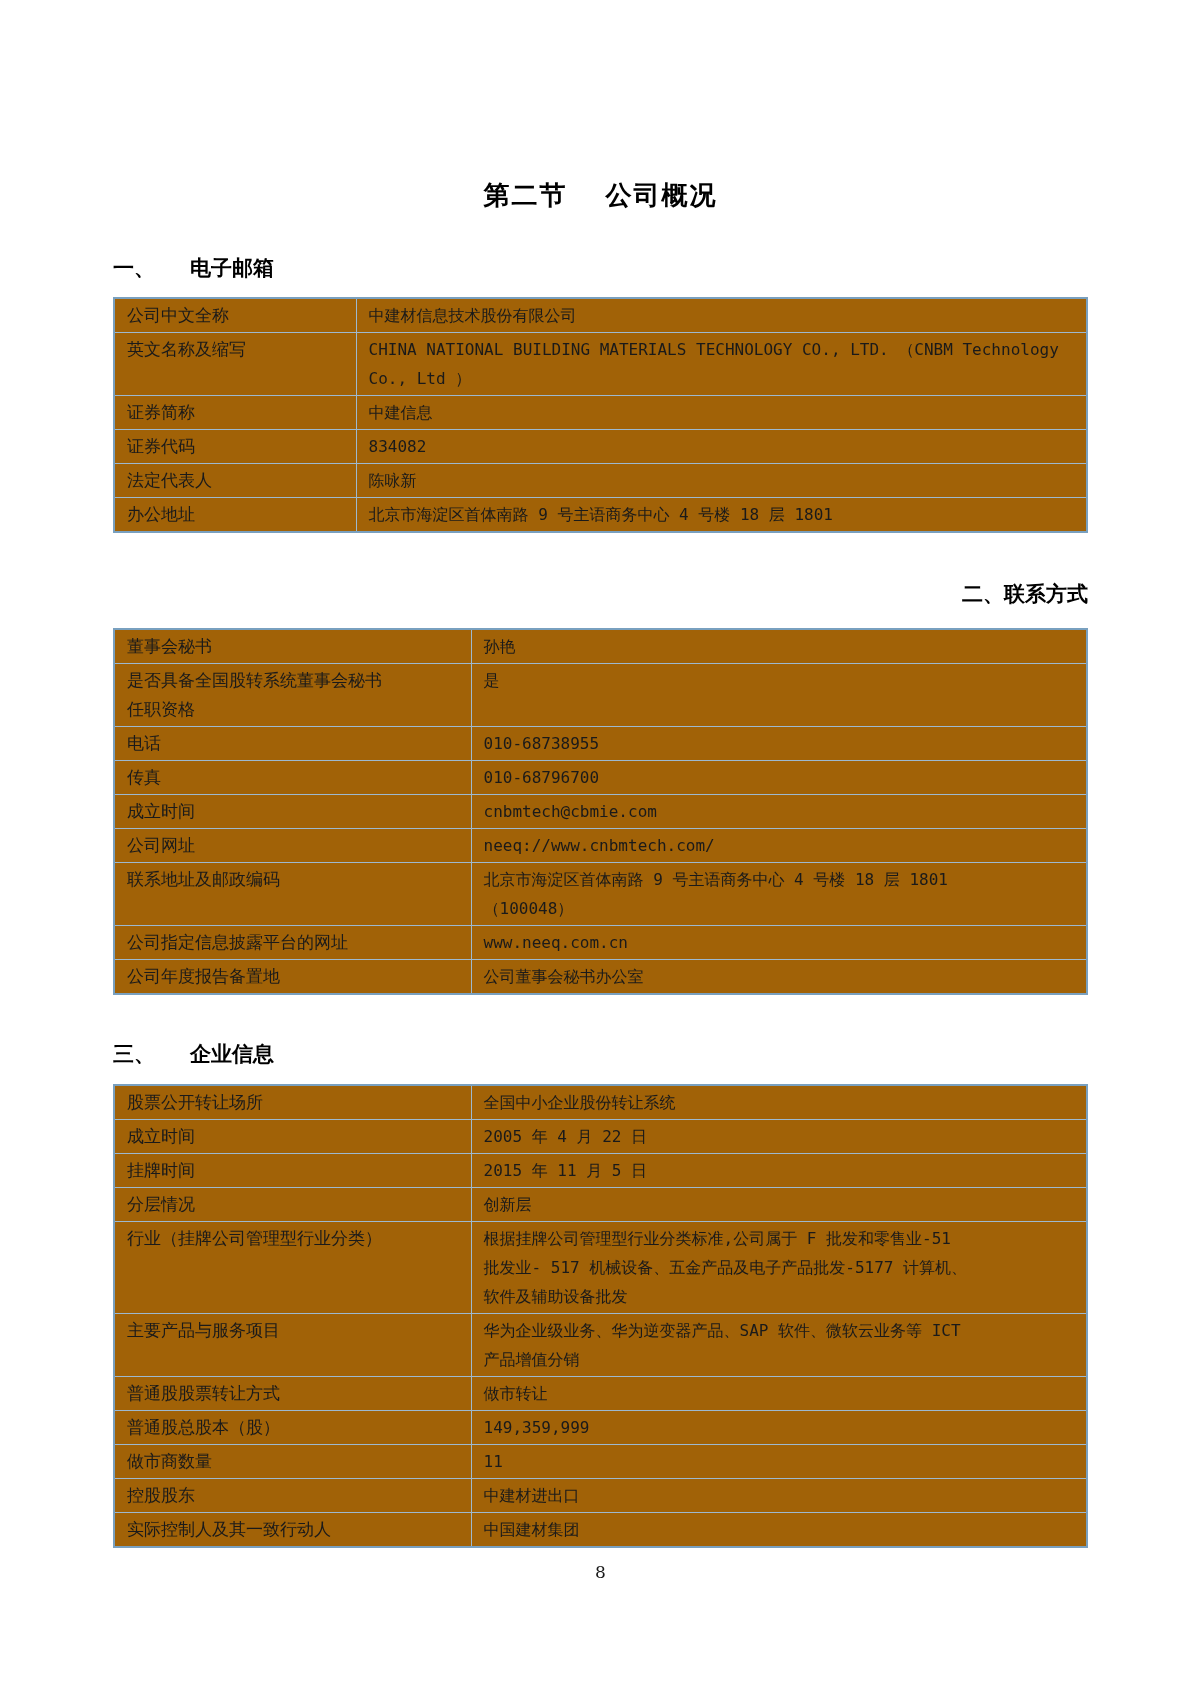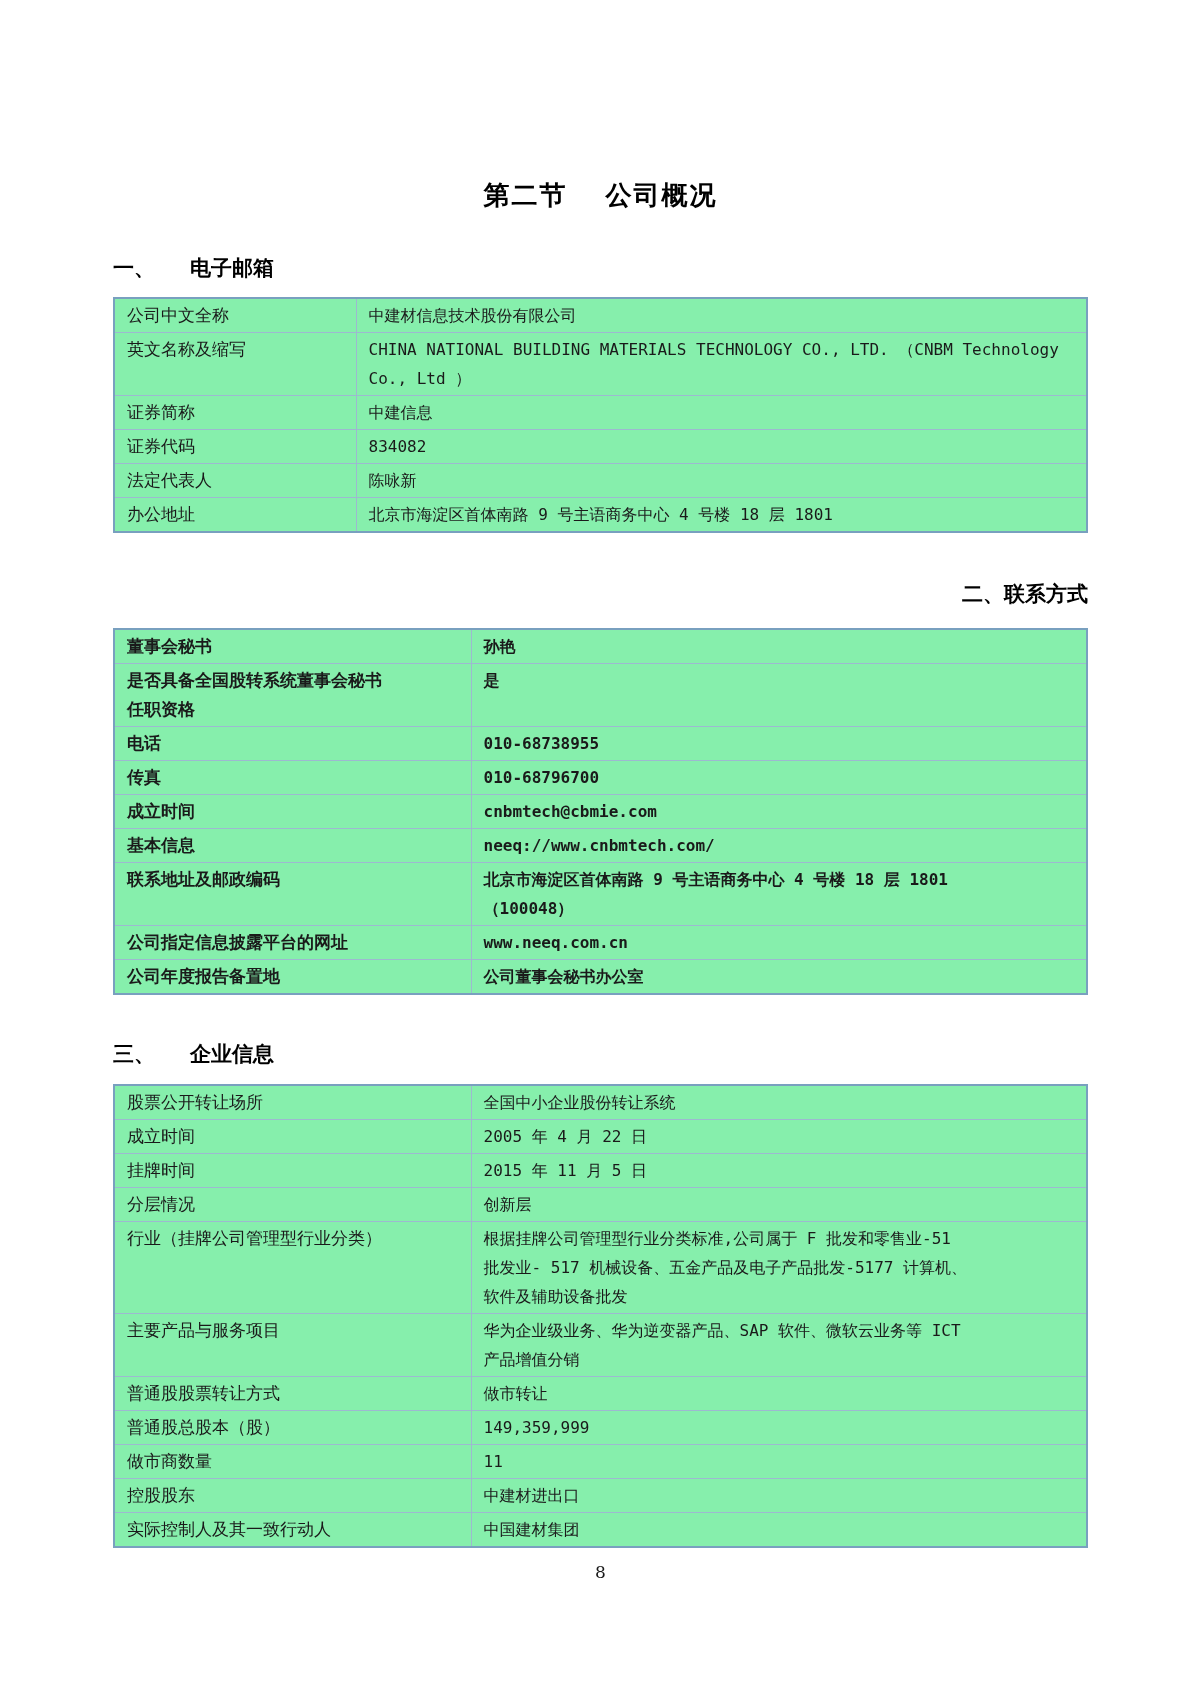--- a/index.html
+++ b/index.html
@@ -38,24 +38,24 @@
   .sec-num { display: inline-block; width: 77px; }
   .sh-basic      { margin-top: 44px; }
   .sh-contact    { margin-top: 48px; text-align: right; }
   .sh-enterprise { margin-top: 46px; }
 
   table.info-table {
     border-collapse: collapse;
     width: 100%;
     table-layout: fixed;
     border: 2px solid var(--border-color-outer, #79a0bf);
-    background: #86efac;
+    background: #a16207;
   }
   .t-basic      { margin-top: 16px; }
-  .t-contact    { margin-top: 21px; font-weight: bold; }
+  .t-contact    { margin-top: 21px; }
   .t-enterprise { margin-top: 17px; }
   table.info-table td {
     border: 1px solid var(--border-color-inner, #9db9d0);
     padding: 2px 12px;
     vertical-align: top;
     white-space: pre-wrap;
     word-break: break-word;
   }
   td.label-cell {
     font-size: 17px;
@@ -147,21 +147,21 @@
         </tr>
         <tr>
           <td class="label-cell">传真</td>
           <td class="value-cell">010-68796700</td>
         </tr>
         <tr>
           <td class="label-cell">成立时间</td>
           <td class="value-cell">cnbmtech@cbmie.com</td>
         </tr>
         <tr>
-          <td class="label-cell">基本信息</td>
+          <td class="label-cell">公司网址</td>
           <td class="value-cell">neeq://www.cnbmtech.com/</td>
         </tr>
         <tr>
           <td class="label-cell">联系地址及邮政编码</td>
           <td class="value-cell">北京市海淀区首体南路 9 号主语商务中心 4 号楼 18 层 1801
 （100048）</td>
         </tr>
         <tr>
           <td class="label-cell">公司指定信息披露平台的网址</td>
           <td class="value-cell">www.neeq.com.cn</td>

